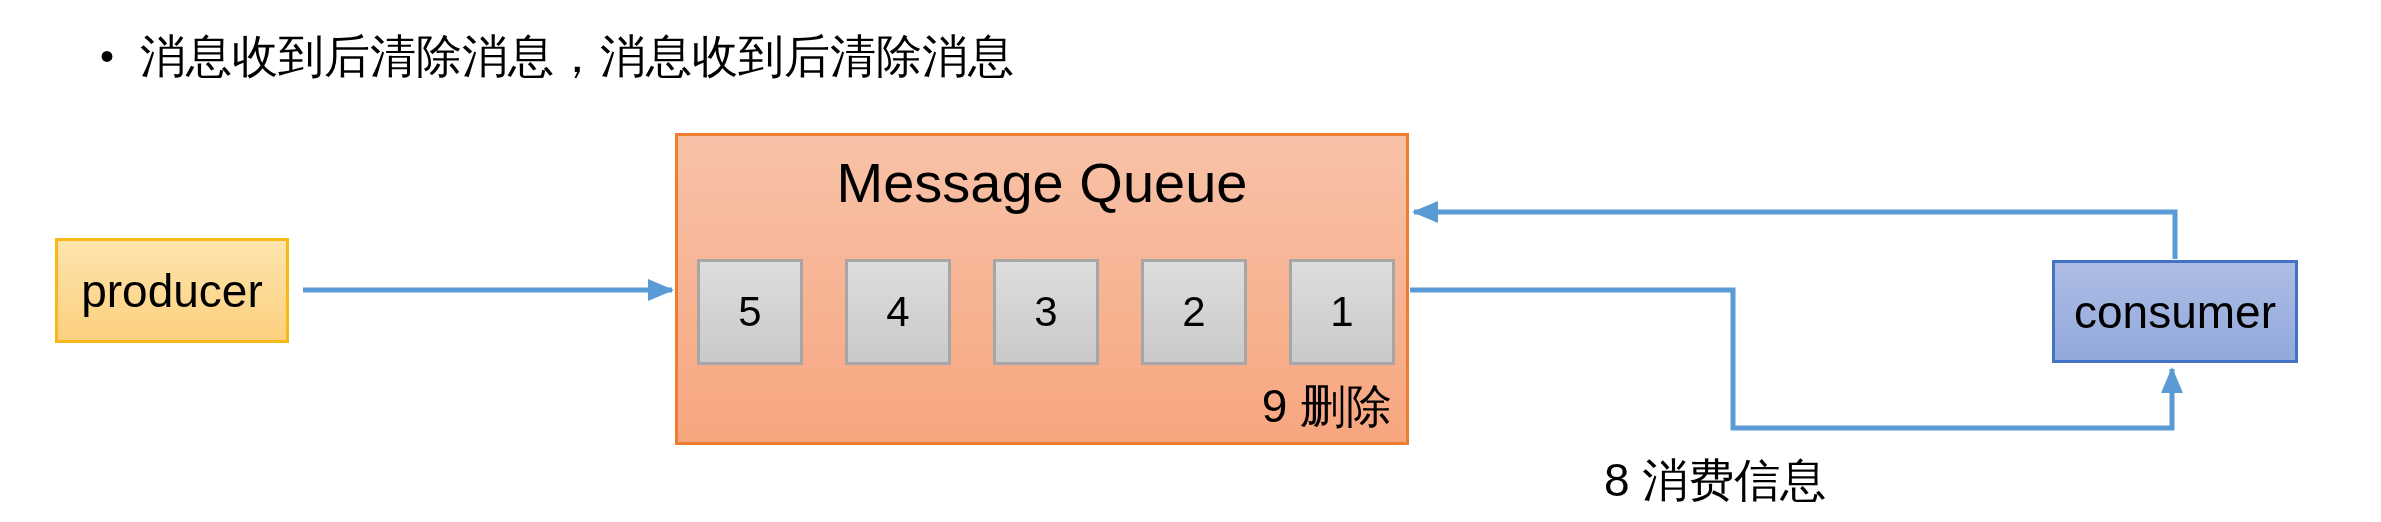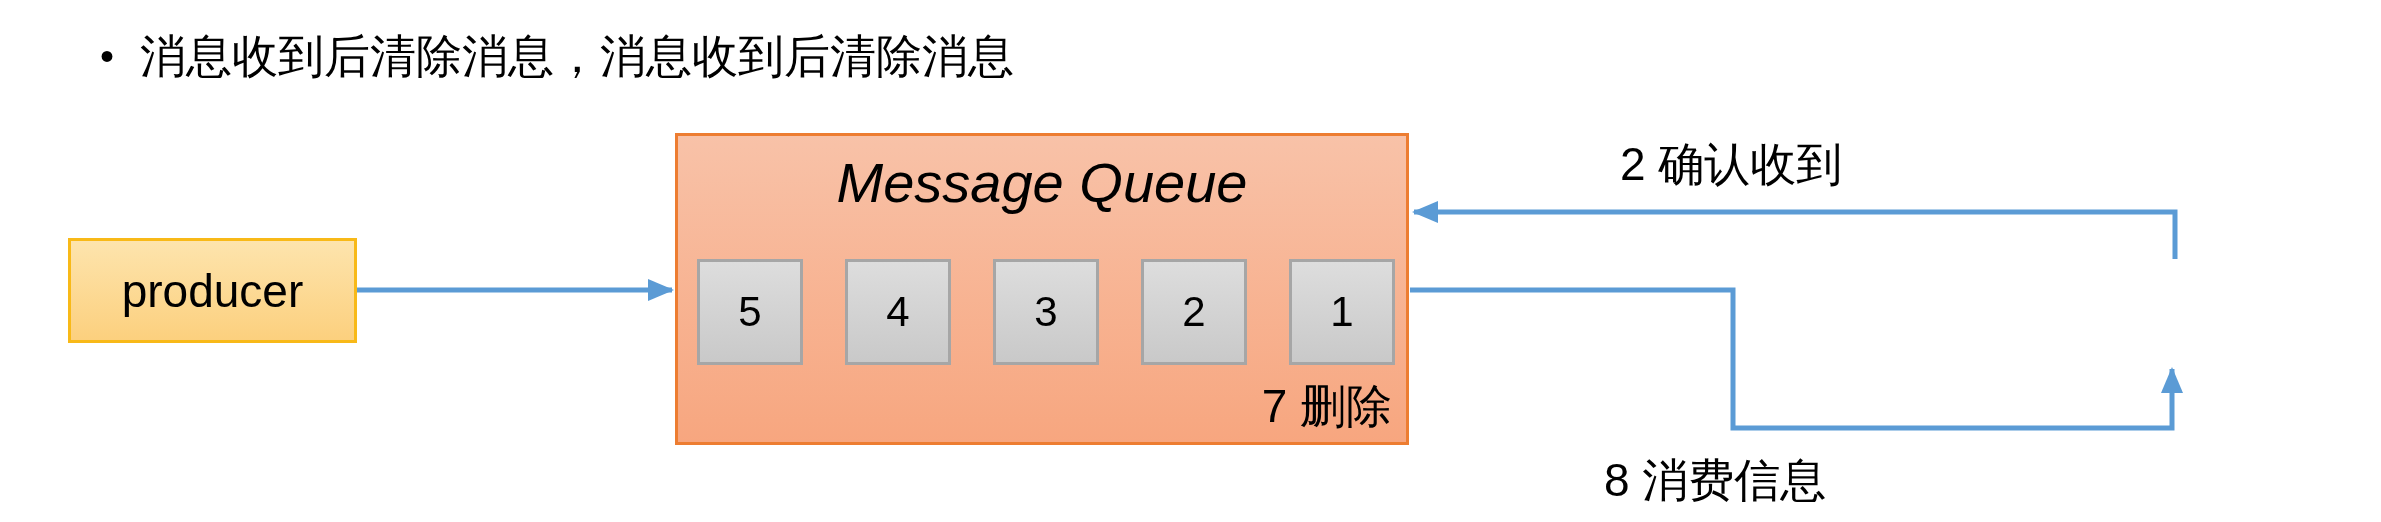--- a/index.html
+++ b/index.html
@@ -35,37 +35,37 @@
     display: flex; align-items: center;
   }
   .bullet-marker { font-size: 40px; margin-right: 26px; }
 
   .node {
     position: absolute; display: flex;
     align-items: center; justify-content: center;
     font-size: 46px;
   }
   .producer-node {
-    left: 68px; top: 238px; width: 289px; height: 105px;
+    left: 55px; top: 238px; width: 234px; height: 105px;
     background: linear-gradient(to bottom, var(--producer_fill_top), var(--producer_fill_bottom));
     border: 3px solid var(--producer_border);
   }
   .consumer-node {
     left: 2052px; top: 260px; width: 246px; height: 103px;
     background: linear-gradient(to bottom, var(--consumer_fill_top), var(--consumer_fill_bottom));
     border: 3px solid var(--consumer_border);
   }
   .queue-node {
     position: absolute; left: 675px; top: 133px; width: 734px; height: 312px;
     background: linear-gradient(to bottom, var(--queue_fill_top), var(--queue_fill_bottom));
     border: 3px solid var(--queue_border);
   }
   .queue-title {
     text-align: center; margin-top: 14px;
-    font-size: 56px; font-weight: normal; font-style: italic;
+    font-size: 56px; font-weight: normal;
   }
   .msg-row {
     position: absolute; left: 19px; top: 123px;
     display: flex; gap: 42px;
   }
   .msg-box {
     width: 106px; height: 106px;
     background: linear-gradient(to bottom, var(--msg_fill_top), var(--msg_fill_bottom));
     border: 3px solid var(--msg_border);
     display: flex; align-items: center; justify-content: center;
@@ -128,20 +128,22 @@
       <div class="msg-box">
         <span>3</span>
       </div>
       <div class="msg-box">
         <span>2</span>
       </div>
       <div class="msg-box">
         <span>1</span>
       </div>
     </div>
-    <div class="delete-label">7 删除</div>
+    <div class="delete-label">9 删除</div>
   </div>
 
+  <div class="node consumer-node">
+    <span>consumer</span>
+  </div>
 
-  <div class="flow-label flow-label-ack">2 确认收到</div>
   <div class="flow-label flow-label-consume">8 消费信息</div>
 
 </div>
 
 </body></html>

